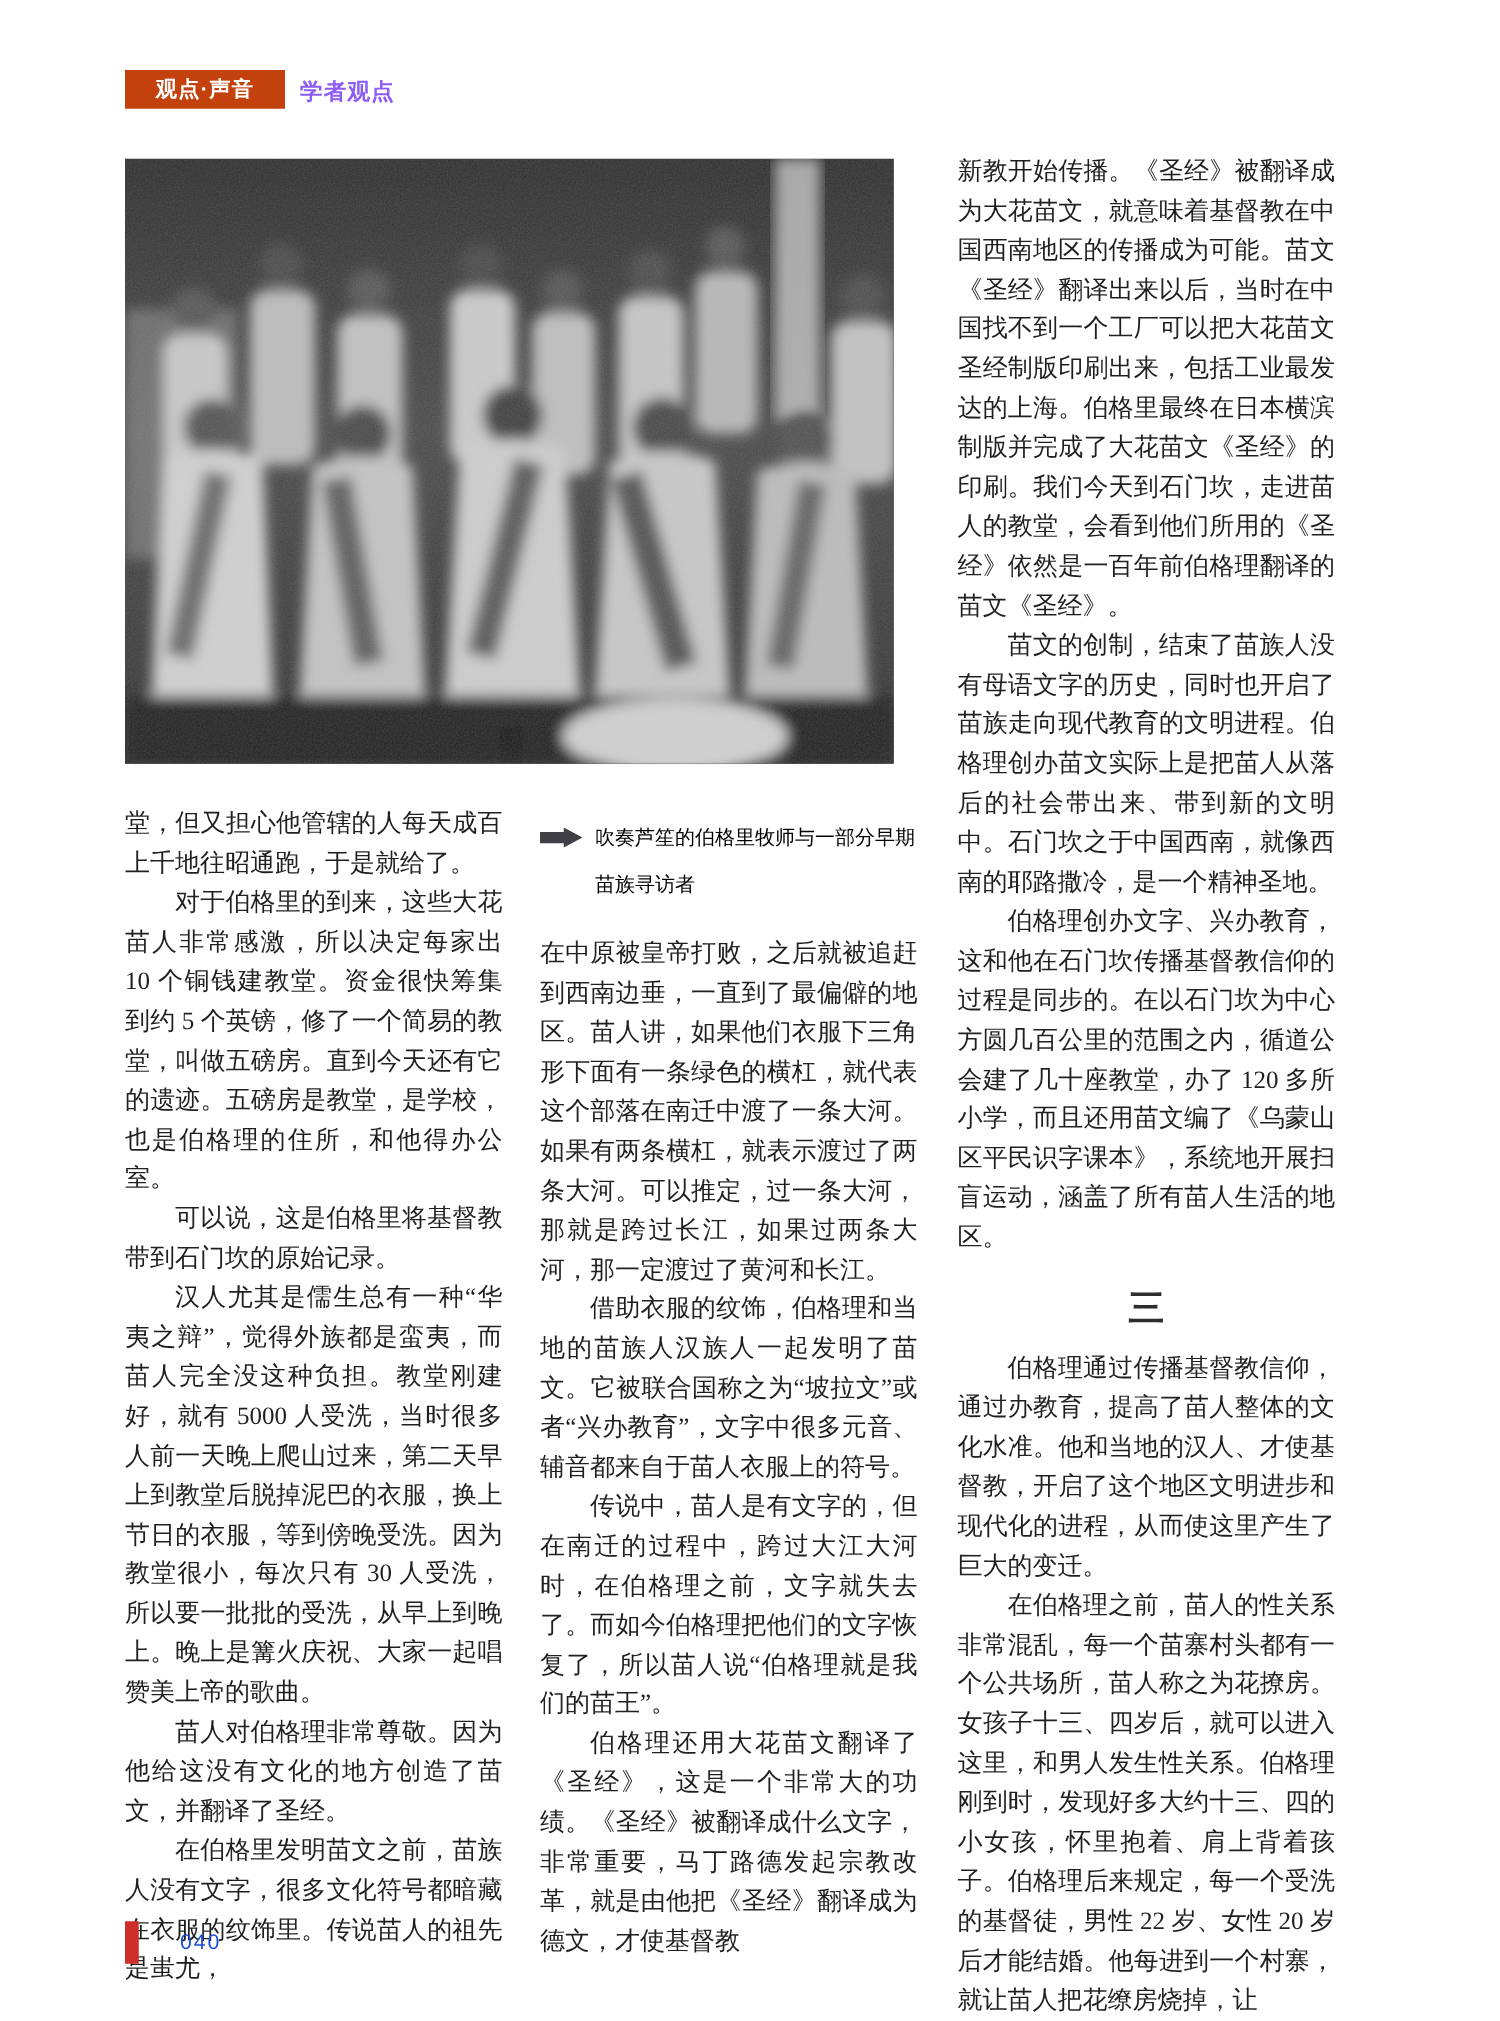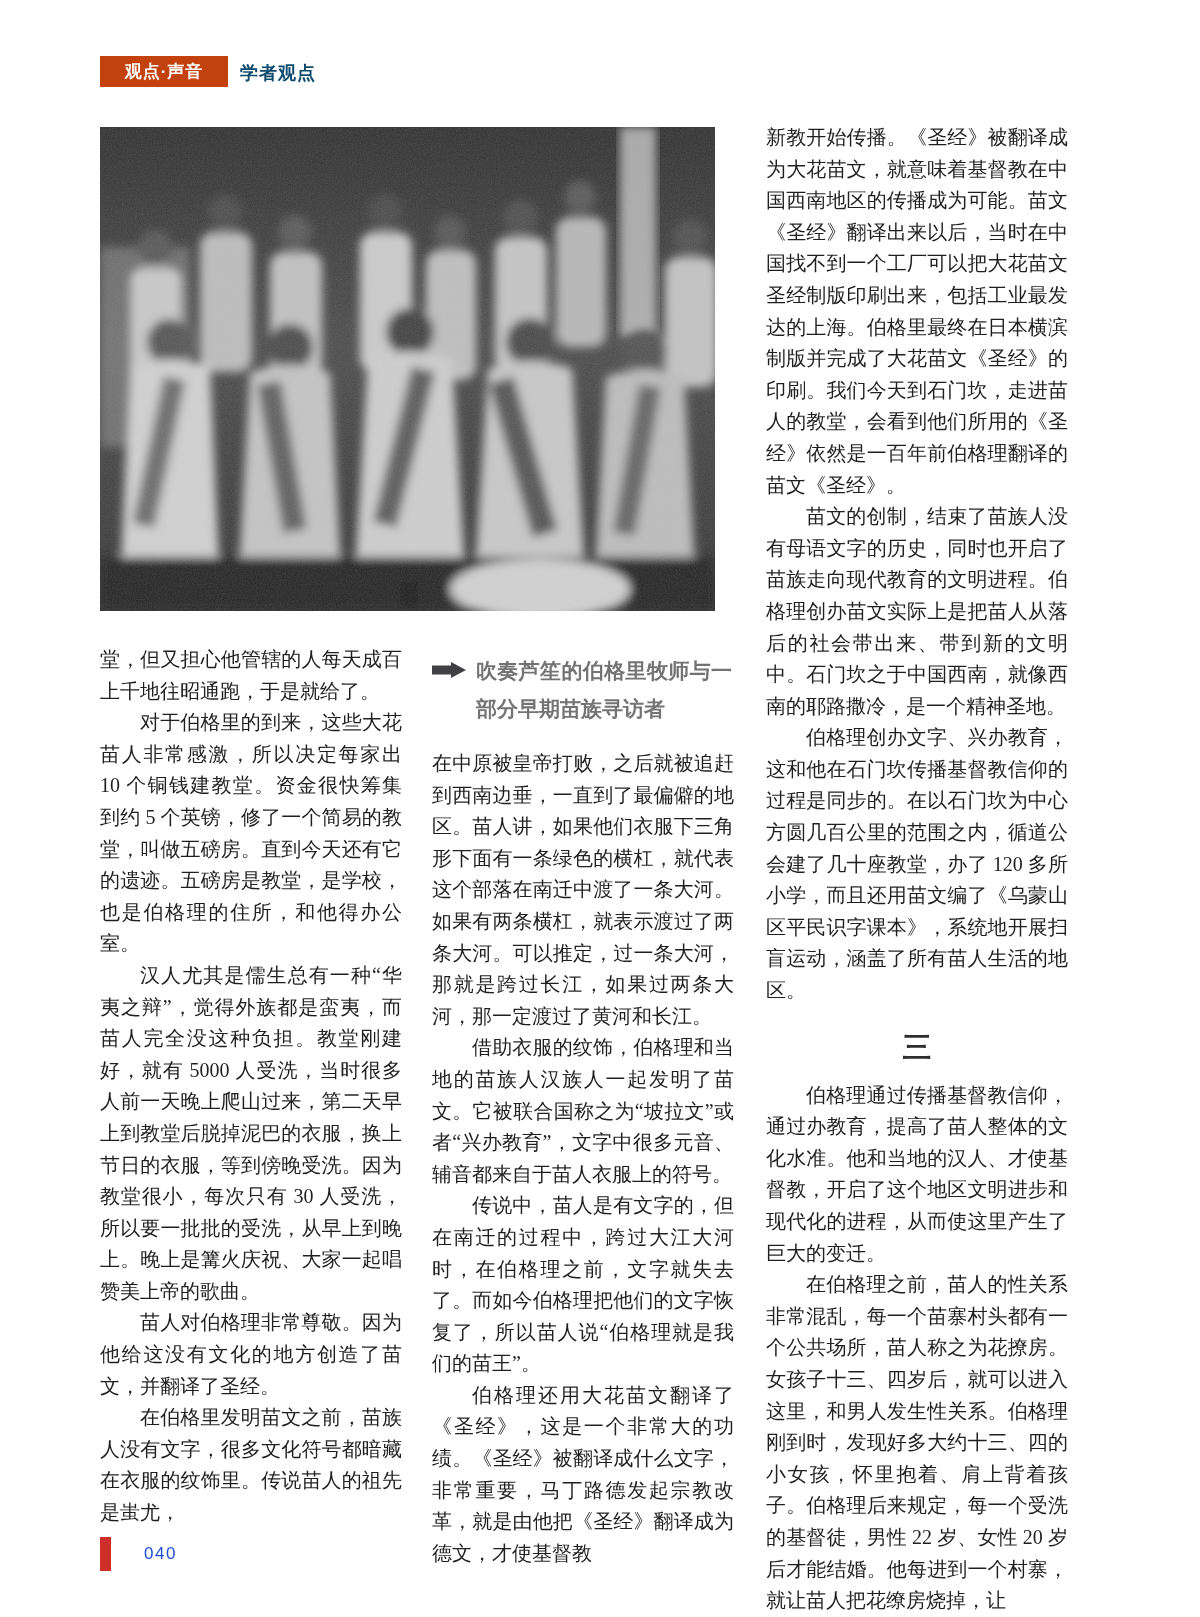--- a/index.html
+++ b/index.html
@@ -17,41 +17,41 @@
     width:128px;height:31px;
     background:#c2410c;
     display:flex;align-items:center;justify-content:center;
     font-family:"Liberation Sans","DejaVu Sans",sans-serif;
     font-size:17px;font-weight:700;color:#ffffff;
     letter-spacing:1px;
   }
   .hdr-section{
     position:absolute;left:240px;top:61px;
     font-family:"Liberation Sans","DejaVu Sans",sans-serif;
-    font-size:18px;font-weight:600;color:#0c4a6e;
+    font-size:18px;font-weight:600;color:#8b5cf6;
     letter-spacing:1px;
   }
   
   .photo{
     position:absolute;left:100px;top:127px;
     width:615px;height:484px;
     background:#3c3c3c;
     overflow:hidden;
   }
   .photo svg{display:block;}
   
   .caption{
     position:absolute;left:432px;top:652px;width:300px;
     display:flex;align-items:flex-start;
     font-family:"Liberation Sans","DejaVu Sans",sans-serif;
   }
   .caption .arrow{flex:0 0 auto;margin-top:10px;margin-right:10px;}
   .caption .cap-text{
     width:278px;
-    font-size:21px;font-weight:700;color:#737373;
+    font-size:16px;font-weight:400;color:#000000;
     line-height:38px;
     text-align:justify;
   }
   
   .col{
     position:absolute;width:302px;
     font-size:20px;line-height:31.6px;
     text-align:justify;
     text-justify:inter-ideograph;
     color:#1f1f1f;
@@ -168,20 +168,21 @@
   <div class="caption">
     <svg class="arrow" width="34" height="16" viewBox="0 0 34 16">
       <polygon points="0,3.5 19,3.5 19,0 34,8 19,16 19,12.5 0,12.5" fill="#3f3f44"></polygon>
     </svg>
     <div class="cap-text">吹奏芦笙的伯格里牧师与一部分早期苗族寻访者</div>
   </div>
 
   <div class="col col1">
       <p class="para">堂，但又担心他管辖的人每天成百上千地往昭通跑，于是就给了。</p>
       <p class="para indent">对于伯格里的到来，这些大花苗人非常感激，所以决定每家出 10 个铜钱建教堂。资金很快筹集到约 5 个英镑，修了一个简易的教堂，叫做五磅房。直到今天还有它的遗迹。五磅房是教堂，是学校，也是伯格理的住所，和他得办公室。</p>
+      <p class="para indent">可以说，这是伯格里将基督教带到石门坎的原始记录。</p>
       <p class="para indent">汉人尤其是儒生总有一种“华夷之辩”，觉得外族都是蛮夷，而苗人完全没这种负担。教堂刚建好，就有 5000 人受洗，当时很多人前一天晚上爬山过来，第二天早上到教堂后脱掉泥巴的衣服，换上节日的衣服，等到傍晚受洗。因为教堂很小，每次只有 30 人受洗，所以要一批批的受洗，从早上到晚上。晚上是篝火庆祝、大家一起唱赞美上帝的歌曲。</p>
       <p class="para indent">苗人对伯格理非常尊敬。因为他给这没有文化的地方创造了苗文，并翻译了圣经。</p>
       <p class="para indent">在伯格里发明苗文之前，苗族人没有文字，很多文化符号都暗藏在衣服的纹饰里。传说苗人的祖先是蚩尤，</p>
     </div>
 
   <div class="col col2">
       <p class="para">在中原被皇帝打败，之后就被追赶到西南边垂，一直到了最偏僻的地区。苗人讲，如果他们衣服下三角形下面有一条绿色的横杠，就代表这个部落在南迁中渡了一条大河。如果有两条横杠，就表示渡过了两条大河。可以推定，过一条大河，那就是跨过长江，如果过两条大河，那一定渡过了黄河和长江。</p>
       <p class="para indent">借助衣服的纹饰，伯格理和当地的苗族人汉族人一起发明了苗文。它被联合国称之为“坡拉文”或者“兴办教育”，文字中很多元音、辅音都来自于苗人衣服上的符号。</p>
       <p class="para indent">传说中，苗人是有文字的，但在南迁的过程中，跨过大江大河时，在伯格理之前，文字就失去了。而如今伯格理把他们的文字恢复了，所以苗人说“伯格理就是我们的苗王”。</p>
       <p class="para indent">伯格理还用大花苗文翻译了《圣经》，这是一个非常大的功绩。《圣经》被翻译成什么文字，非常重要，马丁路德发起宗教改革，就是由他把《圣经》翻译成为德文，才使基督教</p>

